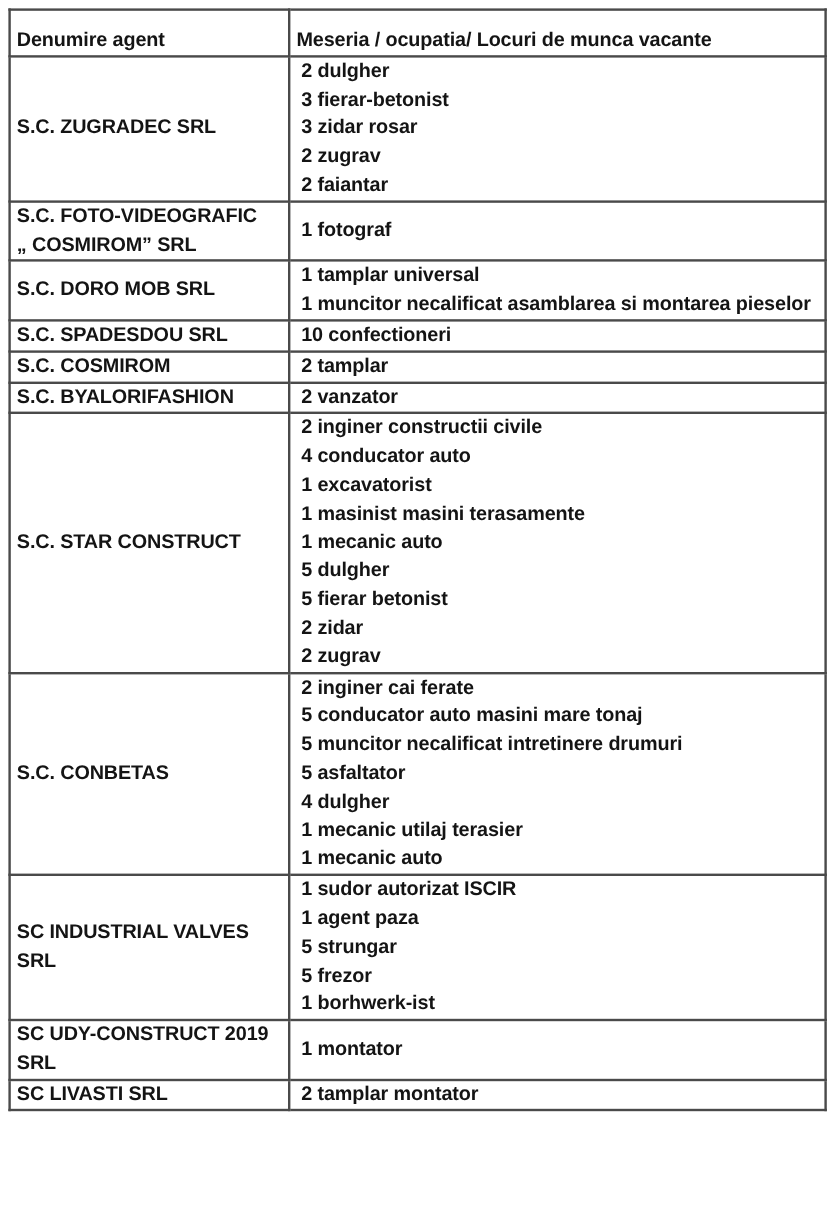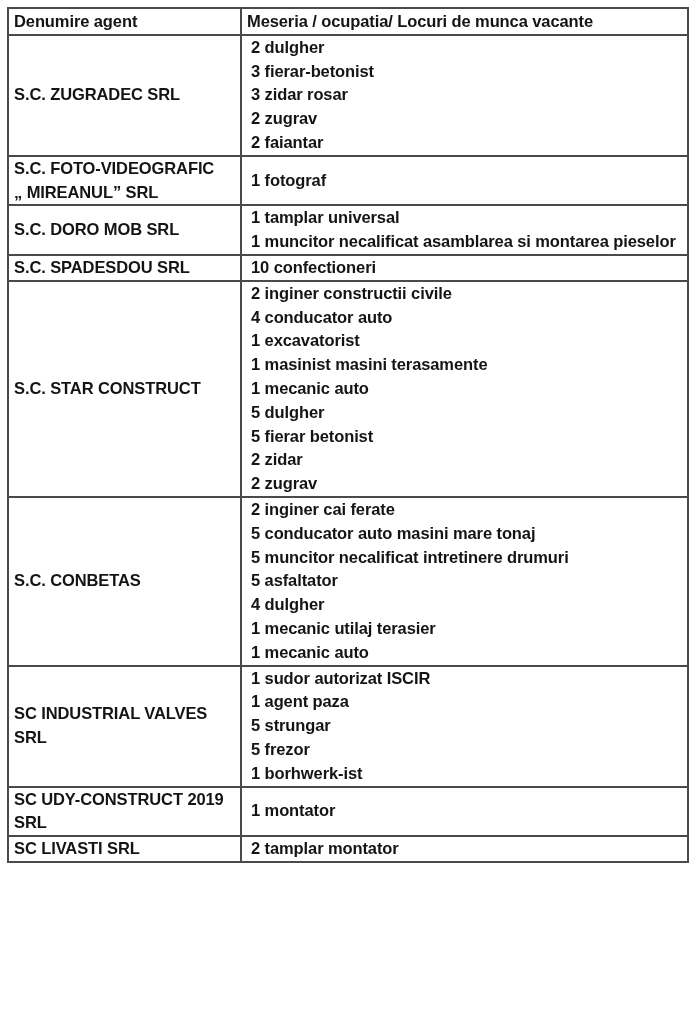--- a/index.html
+++ b/index.html
@@ -42,21 +42,21 @@
     text-align: left;
   }
   .cell-inner {
     padding: 0 6px 0 5px;
   }
   td.jobs-cell .cell-inner {
     padding-left: 9px;
     padding-right: 6px;
   }
   th .cell-inner {
-    padding-top: 1px;
+    padding-top: 13px;
   }
   .agent-line, .job-line {
     white-space: normal;
     word-wrap: break-word;
   }
 </style>
 </head>
 <body>
 
 <div class="page">
@@ -89,21 +89,21 @@
               <div class="job-line">3 zidar rosar</div>
               <div class="job-line">2 zugrav</div>
               <div class="job-line">2 faiantar</div>
             </div>
           </td>
         </tr>
         <tr>
           <td class="agent-cell">
             <div class="cell-inner">
               <div class="agent-line">S.C. FOTO-VIDEOGRAFIC</div>
-              <div class="agent-line">„ MIREANUL” SRL</div>
+              <div class="agent-line">„ COSMIROM” SRL</div>
             </div>
           </td>
           <td class="jobs-cell">
             <div class="cell-inner">
               <div class="job-line">1 fotograf</div>
             </div>
           </td>
         </tr>
         <tr>
           <td class="agent-cell">
@@ -120,20 +120,44 @@
         </tr>
         <tr>
           <td class="agent-cell">
             <div class="cell-inner">
               <div class="agent-line">S.C. SPADESDOU SRL</div>
             </div>
           </td>
           <td class="jobs-cell">
             <div class="cell-inner">
               <div class="job-line">10 confectioneri</div>
+            </div>
+          </td>
+        </tr>
+        <tr>
+          <td class="agent-cell">
+            <div class="cell-inner">
+              <div class="agent-line">S.C. COSMIROM</div>
+            </div>
+          </td>
+          <td class="jobs-cell">
+            <div class="cell-inner">
+              <div class="job-line">2 tamplar</div>
+            </div>
+          </td>
+        </tr>
+        <tr>
+          <td class="agent-cell">
+            <div class="cell-inner">
+              <div class="agent-line">S.C. BYALORIFASHION</div>
+            </div>
+          </td>
+          <td class="jobs-cell">
+            <div class="cell-inner">
+              <div class="job-line">2 vanzator</div>
             </div>
           </td>
         </tr>
         <tr>
           <td class="agent-cell">
             <div class="cell-inner">
               <div class="agent-line">S.C. STAR CONSTRUCT</div>
             </div>
           </td>
           <td class="jobs-cell">

